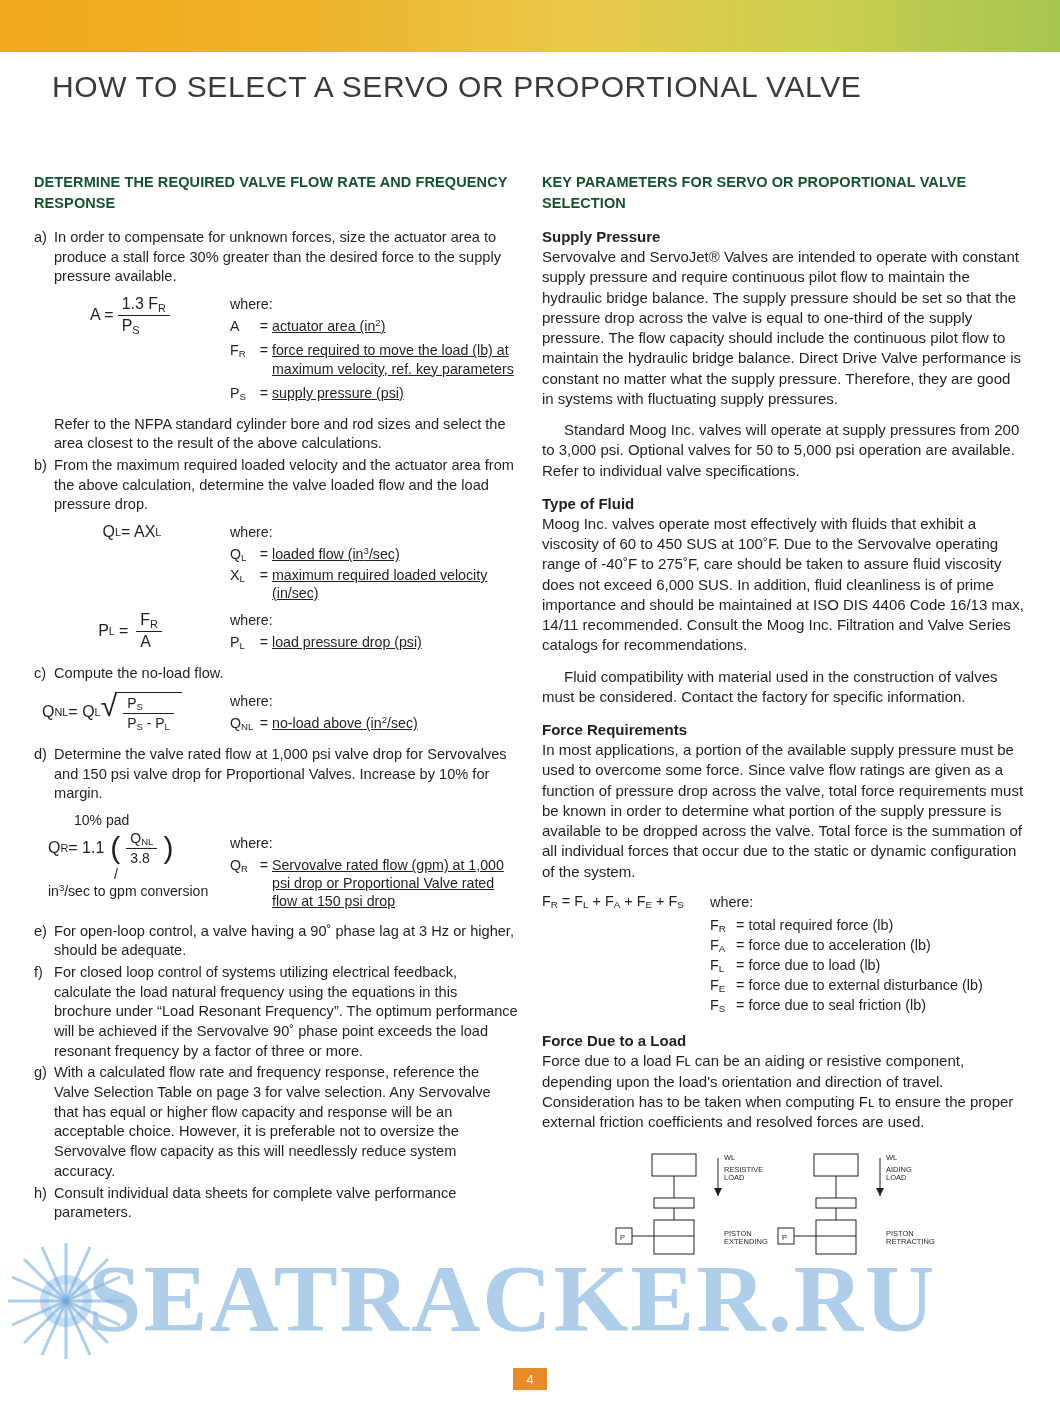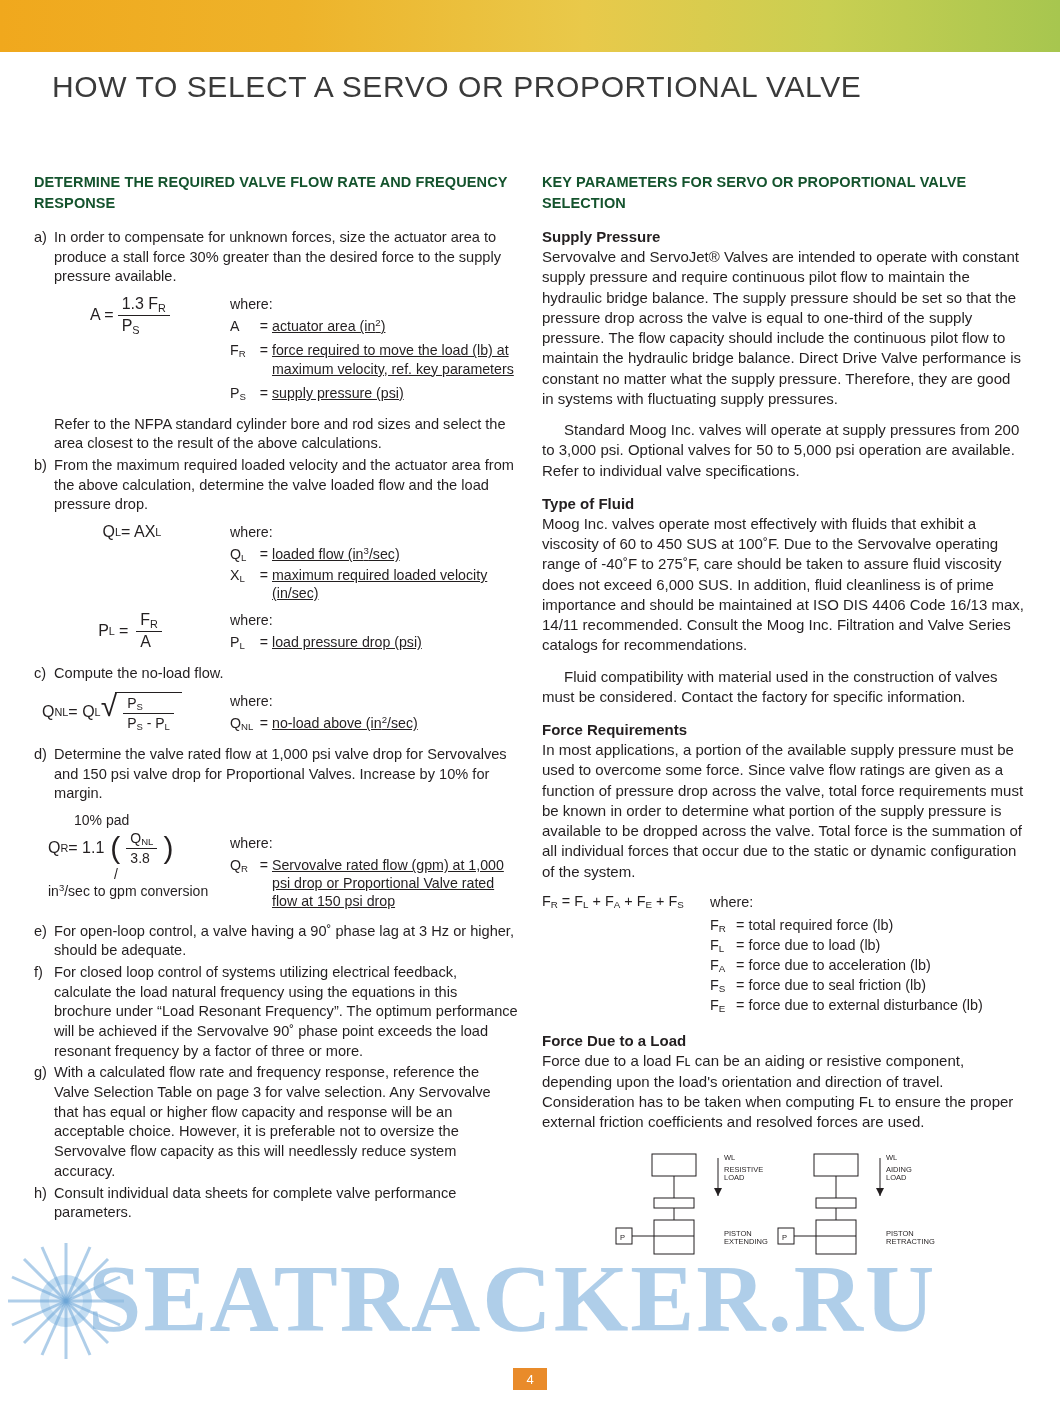--- a/index.html
+++ b/index.html
@@ -279,34 +279,34 @@
     <div class="lhs">
       <span>F</span><sub>R</sub><span> = F</span><sub>L</sub><span> + F</span><sub>A</sub><span> + F</span><sub>E</sub><span> + F</span><sub>S</sub>
     </div>
     <div class="rhs">
       <div style="margin-bottom:4px">where:</div>
       <div class="fr-line">
           <div class="k"><span>F</span><sub>R</sub></div>
           <div>= total required force (lb)</div>
         </div>
       <div class="fr-line">
+          <div class="k"><span>F</span><sub>A</sub></div>
+          <div>= force due to acceleration (lb)</div>
+        </div>
+      <div class="fr-line">
           <div class="k"><span>F</span><sub>L</sub></div>
           <div>= force due to load (lb)</div>
         </div>
       <div class="fr-line">
-          <div class="k"><span>F</span><sub>A</sub></div>
-          <div>= force due to acceleration (lb)</div>
+          <div class="k"><span>F</span><sub>E</sub></div>
+          <div>= force due to external disturbance (lb)</div>
         </div>
       <div class="fr-line">
           <div class="k"><span>F</span><sub>S</sub></div>
           <div>= force due to seal friction (lb)</div>
-        </div>
-      <div class="fr-line">
-          <div class="k"><span>F</span><sub>E</sub></div>
-          <div>= force due to external disturbance (lb)</div>
         </div>
     </div>
   </div>
 
   <h3 class="sub" style="margin-top:16px">Force Due to a Load</h3>
   <p class="body">Force due to a load Fʟ can be an aiding or resistive component, depending upon the load's orientation and direction of travel. Consideration has to be taken when computing Fʟ to ensure the proper external friction coefficients and resolved forces are used.</p>
 
   <div class="diagram">
     <svg width="400" height="112" viewBox="0 0 400 112">
       <g stroke="#231f20" fill="none" stroke-width="1">

